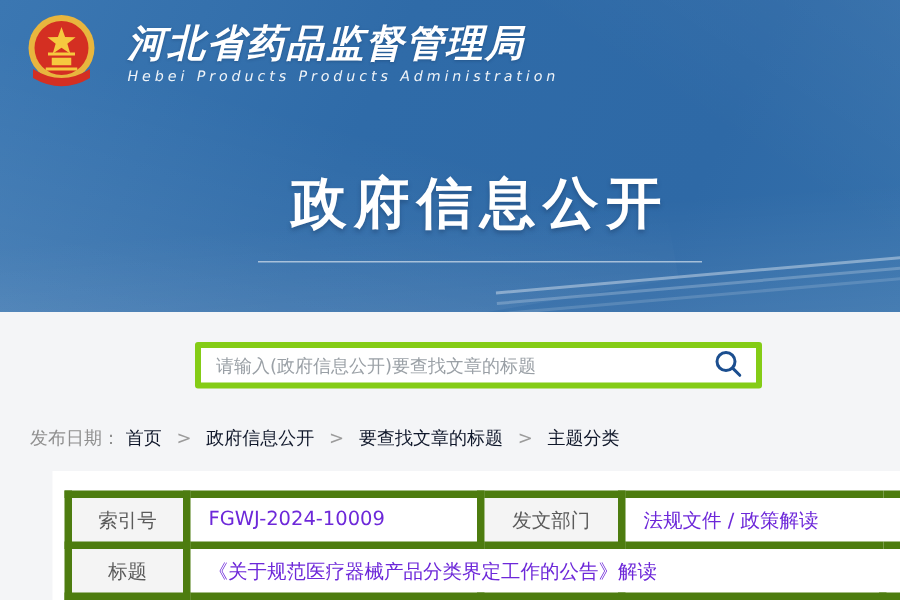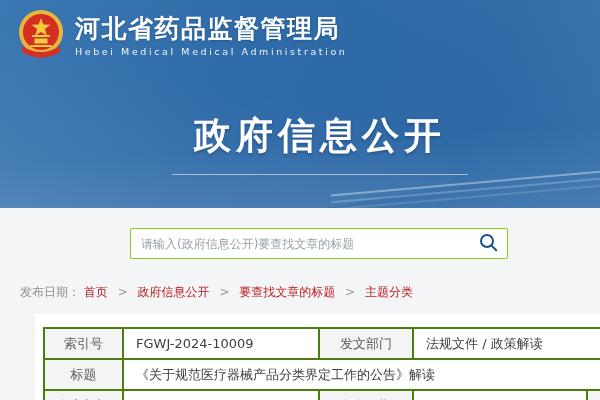--- a/index.html
+++ b/index.html
@@ -20,53 +20,53 @@
     background:linear-gradient(to top,rgba(255,255,255,.12),rgba(255,255,255,0) 75%);
     transform:rotate(-4deg);}
   .wave-c{position:absolute;bottom:26px;right:-60px;width:330px;height:2px;
     background:rgba(255,255,255,.38);transform:rotate(-5deg);
     box-shadow:0 7px 0 rgba(255,255,255,.22),0 14px 0 rgba(255,255,255,.14);}
   .wave-d{position:absolute;top:-40px;right:-120px;width:420px;height:210px;
     background:linear-gradient(205deg,rgba(255,255,255,.07),rgba(255,255,255,0) 60%);
     transform:rotate(8deg);}
   .logo-row{position:absolute;top:8px;left:18px;display:flex;align-items:center;}
   .emblem{width:46px;height:52px;flex:0 0 auto;}
-  .org-text{margin-left:11px;}
+  .org-text{margin-left:21px;font-style:italic;}
   .org-cn{font-size:25px;font-weight:bold;color:#ffffff;letter-spacing:1.5px;
     line-height:1.15;text-shadow:0 1px 2px rgba(20,50,90,.35);}
   .org-en{font-size:9.5px;color:rgba(255,255,255,.92);letter-spacing:2.6px;
     margin-top:3px;font-weight:500;}
   .banner-title-wrap{position:absolute;top:111px;left:20px;width:600px;text-align:center;}
   .banner-title{font-size:37px;font-weight:bold;color:#ffffff;letter-spacing:5px;
     text-shadow:0 2px 3px rgba(25,55,95,.4);}
   .banner-underline{width:296px;height:1px;background:rgba(255,255,255,.55);
     margin:13px auto 0;}
   
   .search-wrap{position:absolute;top:228px;left:130px;width:378px;height:31px;
-    background:#ffffff;border:1px solid #84cc16;border-radius:2px;
+    background:#ffffff;border:4px solid #84cc16;border-radius:2px;
     display:flex;align-items:center;box-sizing:border-box;}
   .search-input{flex:1;height:100%;border:none;outline:none;background:transparent;
     padding:0 10px;font-size:12px;color:#333;
     font-family:"DejaVu Sans","Liberation Sans",sans-serif;}
   .search-input::placeholder{color:#9aa0a6;}
   .search-btn{width:38px;height:100%;display:flex;align-items:center;
     justify-content:center;cursor:pointer;background:transparent;border:none;}
   
   .breadcrumb{position:absolute;top:284px;left:20px;font-size:12px;color:#8f8f8f;
     white-space:nowrap;}
-  .breadcrumb a{color:#b91c1c;text-decoration:none;cursor:pointer;}
+  .breadcrumb a{color:#0f172a;text-decoration:none;cursor:pointer;}
   .crumb-sep{margin:0 6px;color:#9b9b9b;}
   
   .card{position:absolute;top:314px;left:35px;width:720px;height:220px;background:#ffffff;}
   .doc-table{position:absolute;top:13px;left:8px;border-collapse:collapse;
     table-layout:fixed;width:666px;}
-  .doc-table td{border:2px solid #4d7c0f;height:27px;font-size:13px;
+  .doc-table td{border:5px solid #4d7c0f;height:27px;font-size:13px;
     overflow:hidden;white-space:nowrap;}
   td.cell-label{background:#f4f4f4;color:#5a5a5a;text-align:center;}
-  td.cell-value{background:#ffffff;color:#404040;text-align:left;padding:0 12px;}
+  td.cell-value{background:#ffffff;color:#6d28d9;text-align:left;padding:0 12px;}
 </style>
 </head>
 <body>
 
 <div class="banner">
   <div class="wave-a"></div>
   <div class="wave-d"></div>
   <div class="wave-b"></div>
   <div class="wave-c"></div>
 
@@ -77,21 +77,21 @@
         <circle cx="23" cy="24" r="18" fill="#d42f22"></circle>
         <polygon fill="#f6c93f" points="23,10 25.4,16.6 32.4,16.8 26.9,21.1 28.9,27.8 23,23.9 17.1,27.8 19.1,21.1 13.6,16.8 20.6,16.6"></polygon>
         <rect x="14" y="27" width="18" height="2" fill="#f6c93f"></rect>
         <rect x="16.5" y="30.5" width="13" height="5" fill="#f6c93f"></rect>
         <rect x="12.5" y="37" width="21" height="2" fill="#f6c93f"></rect>
         <path d="M4 38 Q23 50 42 38 L42 44 Q23 55 4 44 Z" fill="#d42f22"></path>
       </svg>
     </span>
     <span class="org-text">
       <div class="org-cn">河北省药品监督管理局</div>
-      <div class="org-en">Hebei Medical Medical Administration</div>
+      <div class="org-en">Hebei Products Products Administration</div>
     </span>
   </div>
 
   <div class="banner-title-wrap">
     <div class="banner-title">政府信息公开</div>
     <div class="banner-underline"></div>
   </div>
 </div>
 
 <div class="search-wrap">

